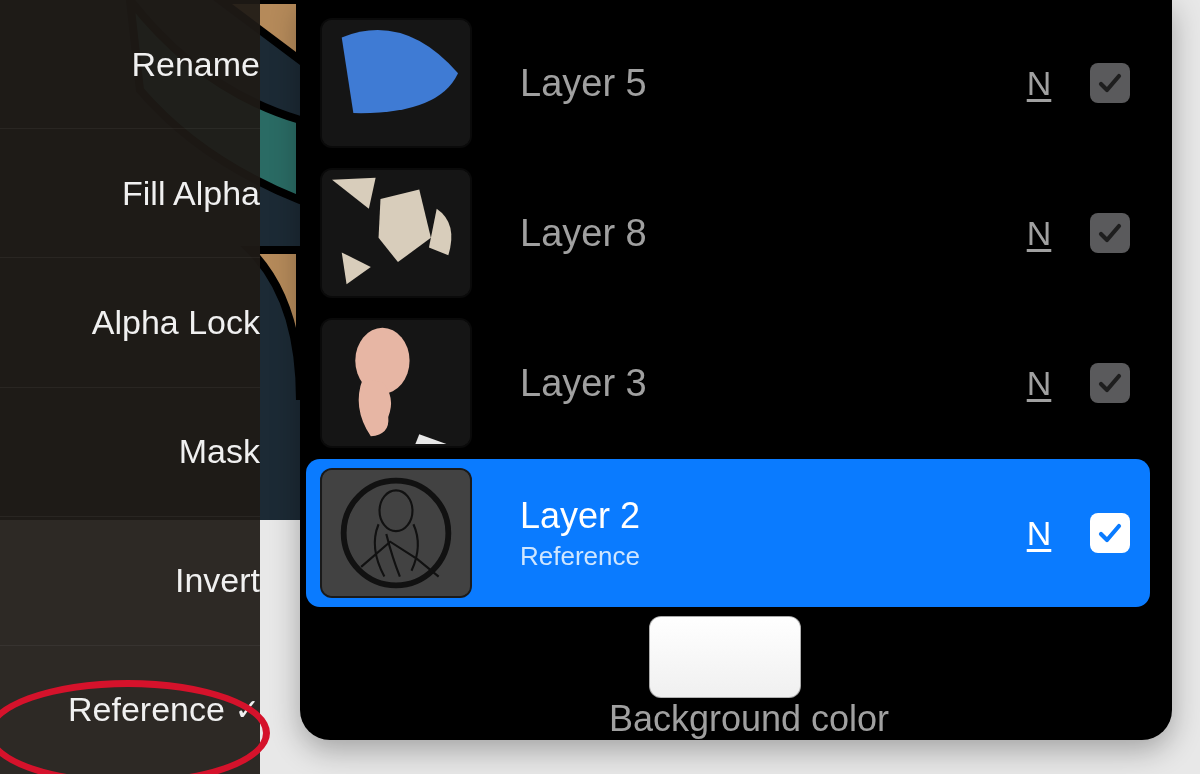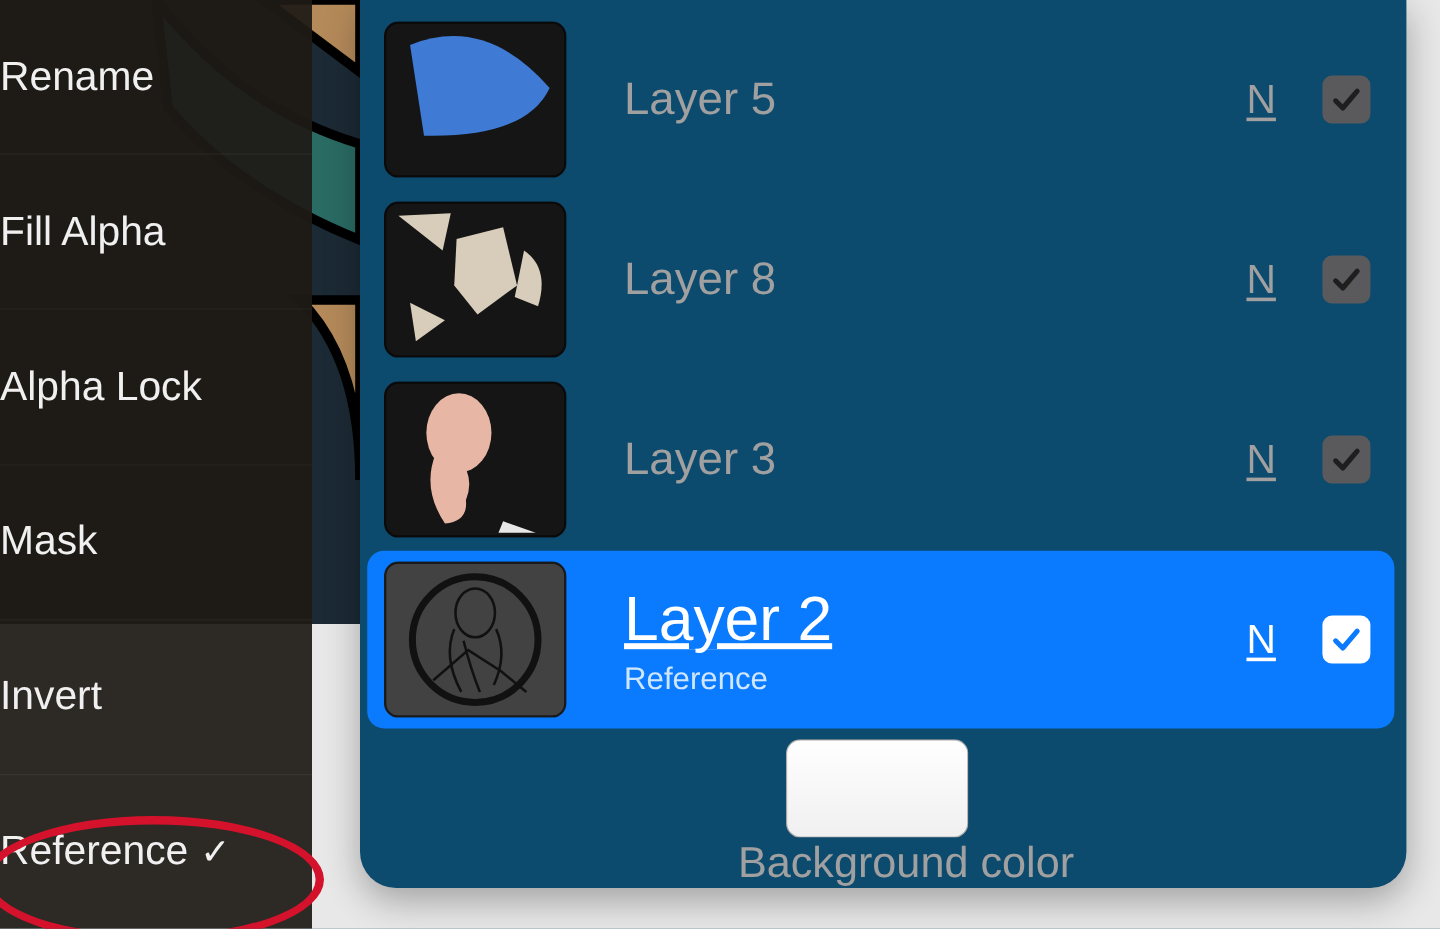--- a/index.html
+++ b/index.html
@@ -32,21 +32,21 @@
     height: 100%;
     background: rgba(30,26,22,0.93);
     display: flex;
     flex-direction: column;
   }
   .context-item {
     flex: 1 1 auto;
     min-height: 0;
     display: flex;
     align-items: center;
-    justify-content: flex-start;
+    justify-content: flex-end;
     color: #f0f0f0;
     font-size: 34px;
     font-weight: 400;
     border-bottom: 1px solid rgba(255,255,255,0.05);
     cursor: pointer;
     position: relative;
     gap: 10px;
     padding: 35px 0;
   }
   .context-item:last-child { border-bottom: none; }
@@ -68,25 +68,25 @@
     pointer-events: none;
   }
 
   
   .layers-panel {
     position: absolute;
     top: 0;
     left: 300px;
     width: 872px;
     height: 740px;
-    background: #0c4a6e;
+    background: #000000;
     border-radius: 0 0 30px 30px;
     display: flex;
     flex-direction: column;
-    padding: 8px 4px 6px 0;
+    padding: 8px 16px 6px 0;
     box-shadow: 0 10px 30px rgba(0,0,0,0.3);
     overflow: hidden;
   }
 
   .layer-row {
     display: flex;
     align-items: center;
     height: 148px;
     padding: 0 20px 0 14px;
     margin: 1px 6px;
@@ -135,23 +135,22 @@
     font-size: 38px;
     font-weight: 400;
   }
   .layer-sub {
     color: #cfe6ff;
     font-size: 26px;
     font-weight: 400;
   }
   .layer-row.selected .layer-name {
     color: #ffffff;
-    font-size: 52px;
+    font-size: 36px;
     font-weight: 500;
-    text-decoration: underline;
   }
   .bg-row .layer-name { font-size: 36px; }
 
   .blend-badge {
     color: #a0a0a0;
     font-size: 34px;
     text-decoration: underline;
     text-underline-offset: 4px;
     width: 38px;
     text-align: center;

